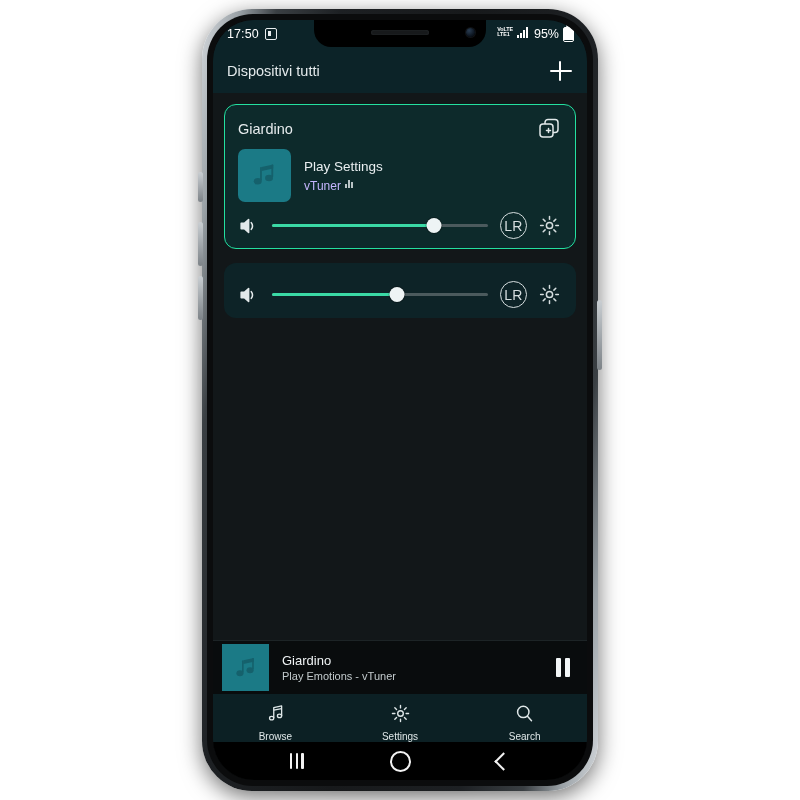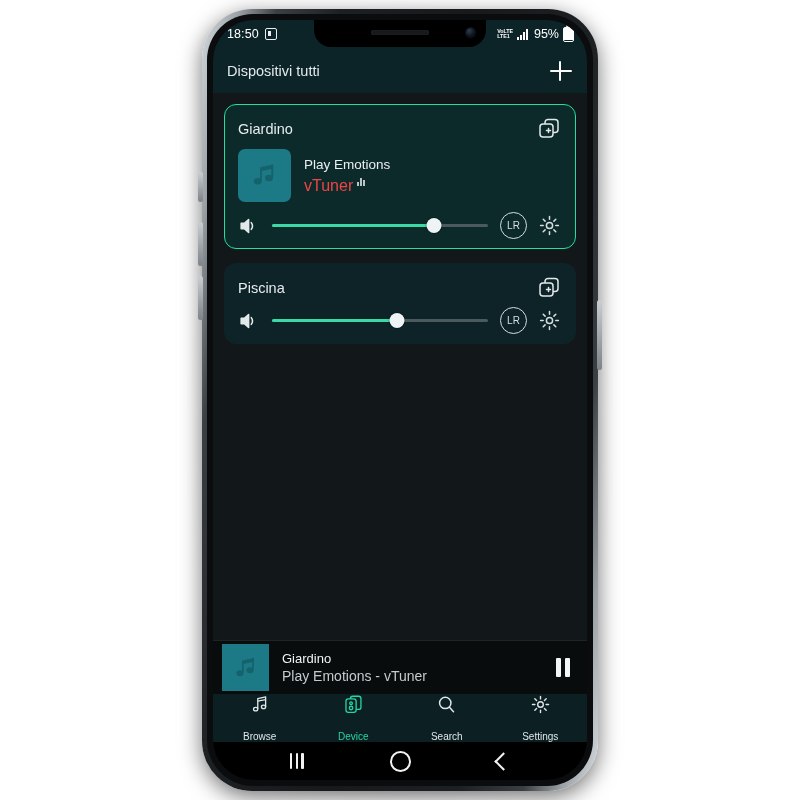--- a/index.html
+++ b/index.html
@@ -141,21 +141,21 @@
     border-radius: 2px;
     position: relative;
   }
   .sb-appicon::after {
     content: "";
     position: absolute;
     left: 2px; top: 1.6px;
     width: 3px; height: 5px;
     background: #e9eef0;
   }
-  .sb-right { display: flex; align-items: center; gap: 4px; }
+  .sb-right { display: flex; align-items: flex-start; gap: 4px; }
   .volte {
     display: flex; flex-direction: column; align-items: flex-start;
     line-height: 1;
     font-size: 5.4px;
     font-weight: bold;
     letter-spacing: -.1px;
     color: #ffffff;
   }
   .signal {
     display: flex; align-items: flex-end; gap: 1px; height: 11px;
@@ -263,22 +263,22 @@
     flex: none;
   }
   .meta { min-width: 0; }
   .meta-title {
     color: #e9eef0;
     font-size: 13.5px;
     margin-bottom: 5px;
     white-space: nowrap;
   }
   .meta-sub {
-    color: #ef4444;
-    font-size: 16px;
+    color: #c4b5fd;
+    font-size: 12px;
     display: flex;
     gap: 4px;
     white-space: nowrap;
   }
   .eqbars { display:flex; align-items:flex-end; gap:1.2px; height:9px; }
   .eqbars i { display:block; width:1.8px; background:#b9c4c6; }
   .eqbars i:nth-child(1){ height:4px; }
   .eqbars i:nth-child(2){ height:8px; }
   .eqbars i:nth-child(3){ height:6px; }
 
@@ -316,21 +316,21 @@
     border-radius: 50%;
     background: #eef4f5;
     transform: translateX(-50%);
     box-shadow: 0 0 0 1px rgba(0,0,0,.25);
   }
   .lr-btn {
     width: 25px; height: 25px;
     border: 1.6px solid #d6dedf;
     border-radius: 50%;
     color: #d6dedf;
-    font-size: 10px;
+    font-size: 14px;
     display: flex; align-items: center; justify-content: center;
     letter-spacing: .2px;
     flex: none;
   }
   .gear-btn { width: 25px; height: 25px; flex: none; }
   .spk-ico { width: 22px; height: 22px; flex: none; }
 
   
   .nowplaying {
     height: 53px;
@@ -342,40 +342,40 @@
   }
   .np-art {
     width: 47px; height: 47px;
     margin-left: 9px;
     background: #1b7a86;
     display: flex; align-items: center; justify-content: center;
     flex: none;
   }
   .np-meta { margin-left: 13px; min-width: 0; }
   .np-title { color: #f0f4f5; font-size: 13px; }
-  .np-sub { color: #c3cbcd; font-size: 14px; margin-top: 2px; }
+  .np-sub { color: #c3cbcd; font-size: 11px; margin-top: 2px; }
   .np-pause {
     margin-left: auto; margin-right: 17px;
     display: flex; gap: 4.5px;
   }
   .np-pause i { display:block; width: 5px; height: 19px; background: #f2f6f7; border-radius: 1px; }
 
   
   .tabbar {
     height: 48px;
     background: #0c2024;
     display: flex;
     flex: none;
   }
   .tab {
     flex: 1 1 0;
     display: flex;
     flex-direction: column;
     align-items: center;
-    justify-content: space-between;
+    justify-content: flex-end;
     gap: 3px;
     color: #dfe7e8;
   }
   .tab.active { color: #25d6a0; }
   .tab-label { font-size: 10px; }
 
   
   .navbar {
     height: 38px;
     background: #000000;
@@ -416,21 +416,21 @@
   <div class="phone-screen">
 
     <div class="notch"></div>
     <div class="earpiece"></div>
     <div class="camera"></div>
 
     <div class="app">
 
       <div class="statusbar">
         <div class="sb-left">
-          <span class="sb-clock">18:50</span>
+          <span class="sb-clock">17:50</span>
           <span class="sb-appicon"></span>
         </div>
         <div class="sb-right">
           <span class="volte">
             <span>VoLTE</span>
             <span>LTE1</span>
           </span>
           <span class="signal">
               <i></i>
               <i></i>
@@ -464,21 +464,21 @@
             <div class="art">
               <svg viewBox="0 0 30 30" width="29" height="29" fill="#15616c">
                 <path d="M12 6.2 24 3.6v4.2L12 10.4z"></path>
                 <rect x="10.4" y="6.2" width="1.9" height="14.2" rx=".9"></rect>
                 <rect x="22.1" y="3.6" width="1.9" height="13.2" rx=".9"></rect>
                 <ellipse cx="8" cy="21" rx="4.1" ry="3.4"></ellipse>
                 <ellipse cx="19.7" cy="17.6" rx="4.1" ry="3.4"></ellipse>
               </svg>
             </div>
             <div class="meta">
-              <div class="meta-title">Play Emotions</div>
+              <div class="meta-title">Play Settings</div>
               <div class="meta-sub">
                 <span>vTuner</span>
                 <span class="eqbars">
                     <i></i>
                     <i></i>
                     <i></i>
                   </span>
               </div>
             </div>
           </div>
@@ -498,30 +498,20 @@
             <div class="gear-btn">
               <svg viewBox="0 0 25 25" width="25" height="25" fill="none" stroke="#d6dedf" stroke-width="1.5">
                 <circle cx="12.5" cy="12.5" r="3.1"></circle>
                 <path d="M12.5 3.6v2.6M12.5 18.8v2.6M21.4 12.5h-2.6M6.2 12.5H3.6M18.8 6.2l-1.9 1.9M8.1 16.9l-1.9 1.9M18.8 18.8l-1.9-1.9M8.1 8.1 6.2 6.2" stroke-linecap="round"></path>
               </svg>
             </div>
           </div>
         </div>
 
         <div class="device-card">
-          <div class="card-head">
-            <div class="card-title">Piscina</div>
-            <div class="stack-icon">
-              <svg viewBox="0 0 26 26" width="26" height="26" fill="none" stroke="#e2e9ea" stroke-width="1.5">
-                <rect x="9" y="3.5" width="13" height="13" rx="3"></rect>
-                <rect x="4" y="8" width="13" height="13" rx="3" fill="#0d2327"></rect>
-                <path d="M10.5 14.5h4M12.5 12.5v4" stroke-linecap="round"></path>
-              </svg>
-            </div>
-          </div>
           <div class="card-ctrl">
             <div class="spk-ico">
               <svg viewBox="0 0 22 22" width="22" height="22" fill="none" stroke="#e2e9ea" stroke-width="1.6" stroke-linejoin="round">
                 <path d="M3.2 8.3h3.2L10.6 4.6v12.8L6.4 13.7H3.2z" fill="#e2e9ea"></path>
                 <path d="M13.3 7.7c1.6 1.7 1.6 4.9 0 6.6" stroke-linecap="round"></path>
               </svg>
             </div>
             <div class="slider">
               <div class="track"></div>
               <div class="track-fill" style="width:58%"></div>
@@ -564,48 +554,37 @@
           <span>
             <svg viewBox="0 0 24 24" width="21" height="21" fill="none" stroke="currentColor" stroke-width="1.5">
               <path d="M10 17V5.2l9-1.8v11.4" stroke-linejoin="round"></path>
               <path d="M10 8.2l9-1.8"></path>
               <ellipse cx="7.6" cy="17.3" rx="2.4" ry="2"></ellipse>
               <ellipse cx="16.6" cy="14.8" rx="2.4" ry="2"></ellipse>
             </svg>
           </span>
           <span class="tab-label">Browse</span>
         </div>
-        <div class="tab active">
+        <div class="tab">
           <span>
-            <svg viewBox="0 0 24 24" width="21" height="21" fill="none" stroke="currentColor" stroke-width="1.5">
-              <rect x="8.5" y="2.6" width="12" height="15" rx="2.6"></rect>
-              <rect x="3.4" y="5.6" width="11.6" height="15.4" rx="2.6" fill="#0c2024"></rect>
-              <circle cx="9.2" cy="10.5" r="1.5"></circle>
-              <circle cx="9.2" cy="16" r="2"></circle>
+            <svg viewBox="0 0 24 24" width="21" height="21" fill="none" stroke="currentColor" stroke-width="1.6">
+              <circle cx="12" cy="12" r="3.2"></circle>
+              <path d="M12 2.8v2.8M12 18.4v2.8M21.2 12h-2.8M5.6 12H2.8M18.5 5.5l-2 2M7.5 16.5l-2 2M18.5 18.5l-2-2M7.5 7.5l-2-2" stroke-linecap="round"></path>
             </svg>
           </span>
-          <span class="tab-label">Device</span>
+          <span class="tab-label">Settings</span>
         </div>
         <div class="tab">
           <span>
             <svg viewBox="0 0 24 24" width="21" height="21" fill="none" stroke="currentColor" stroke-width="1.7">
               <circle cx="10.6" cy="10.2" r="6.5"></circle>
               <path d="M15.4 15.2 20 20.3" stroke-linecap="round"></path>
             </svg>
           </span>
           <span class="tab-label">Search</span>
-        </div>
-        <div class="tab">
-          <span>
-            <svg viewBox="0 0 24 24" width="21" height="21" fill="none" stroke="currentColor" stroke-width="1.6">
-              <circle cx="12" cy="12" r="3.2"></circle>
-              <path d="M12 2.8v2.8M12 18.4v2.8M21.2 12h-2.8M5.6 12H2.8M18.5 5.5l-2 2M7.5 16.5l-2 2M18.5 18.5l-2-2M7.5 7.5l-2-2" stroke-linecap="round"></path>
-            </svg>
-          </span>
-          <span class="tab-label">Settings</span>
         </div>
       </div>
 
       <div class="navbar">
         <div class="nav-recents">
             <i></i>
             <i></i>
             <i></i>
           </div>
         <div class="nav-home"></div>

